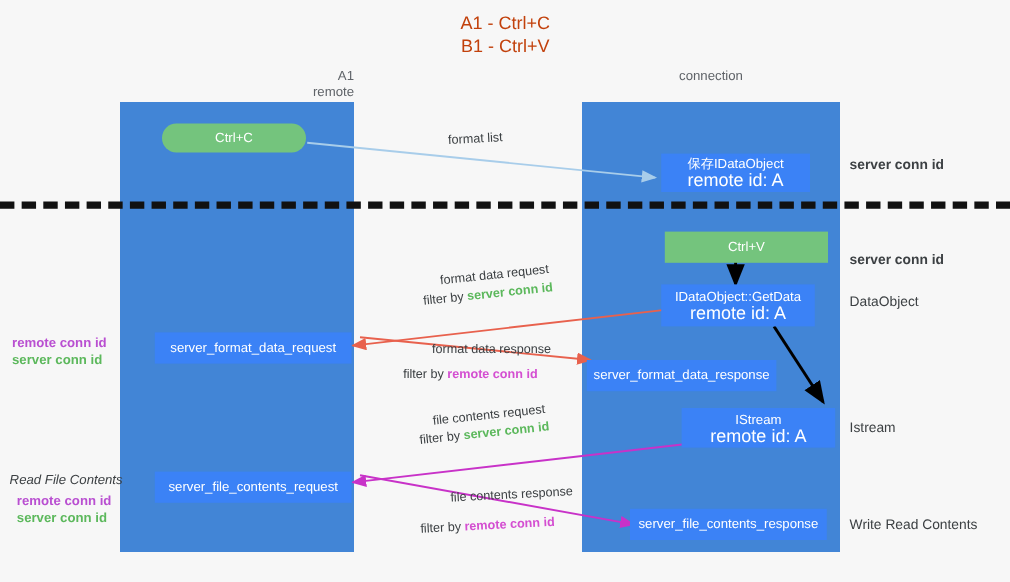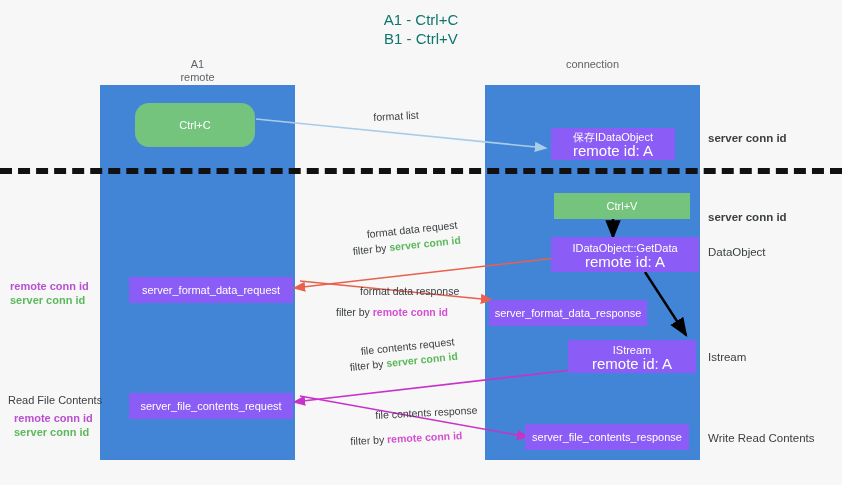--- a/index.html
+++ b/index.html
@@ -10,42 +10,42 @@
     font-family:"Liberation Sans","DejaVu Sans",sans-serif;
     color:#3c4043;
     position:relative;
     overflow:hidden;
   }
   .canvas{position:absolute;left:0;top:0;width:842px;height:485px;}
 
   
   .title{
     position:absolute;left:0;top:10px;width:842px;
-    text-align:center;font-size:15px;line-height:19px;color:#0f766e;
+    text-align:center;font-size:15px;line-height:19px;color:#c2410c;
   }
 
   
   .lane-head{
     position:absolute;text-align:center;font-size:11px;line-height:13px;color:#5f6368;
   }
 
   
   .lane{position:absolute;background:#4285d6;}
   #lane-a1{left:100px;top:85px;width:195px;height:375px;}
   #lane-b1{left:485px;top:85px;width:215px;height:375px;}
 
   
   .box{
     position:absolute;box-sizing:border-box;
     display:flex;flex-direction:column;align-items:center;justify-content:center;
     color:#ffffff;font-size:11px;line-height:13px;text-align:center;
     padding:2px 4px;
   }
   .box.green{background:#74c47d;}
-  .box.orange{background:#8b5cf6;}
+  .box.orange{background:#3b82f6;}
   .box .l2{font-size:15px;}
 
   
   .dashed{
     position:absolute;left:0;top:168px;width:842px;height:0;
     border-top:6px dashed #111111;
   }
 
   
   .side-label{position:absolute;font-size:11px;line-height:14px;}
@@ -67,21 +67,21 @@
 </head>
 <body>
 
 <div class="canvas">
 
   <div class="title">
     <div>A1 - Ctrl+C</div>
     <div>B1 - Ctrl+V</div>
   </div>
 
-  <div class="lane-head" style="left:100px;top:58px;width:195px;">
+  <div class="lane-head" style="left:100px;top:58px;width:195px;text-align:right;">
     <div>A1</div>
     <div>remote</div>
   </div>
   <div class="lane-head" style="left:485px;top:58px;width:215px;">
     <div>connection</div>
   </div>
 
   <div class="lane" id="lane-a1"></div>
   <div class="lane" id="lane-b1"></div>
 
@@ -111,42 +111,42 @@
 
     <line x1="300" y1="281" x2="492" y2="300" stroke="#e8614d" stroke-width="1.6" marker-end="url(#ah-red)"></line>
 
     <line x1="572" y1="370" x2="294" y2="402" stroke="#c832c8" stroke-width="1.6" marker-end="url(#ah-mag)"></line>
 
     <line x1="300" y1="396" x2="528" y2="437" stroke="#c832c8" stroke-width="1.6" marker-end="url(#ah-mag)"></line>
   </svg>
 
   <div class="dashed"></div>
 
-  <div class="box green" style="left:135px;top:103px;width:120px;height:44px;border-radius:14px;">
+  <div class="box green" style="left:135px;top:103px;width:120px;height:24px;border-radius:14px;">
     <div>Ctrl+C</div>
   </div>
 
   <div class="box orange" style="left:129px;top:277px;width:164px;height:26px;">
     <div>server_format_data_request</div>
   </div>
 
   <div class="box orange" style="left:129px;top:393px;width:164px;height:26px;">
     <div>server_file_contents_request</div>
   </div>
 
   <div class="box orange" style="left:551px;top:128px;width:124px;height:32px;">
     <div>保存IDataObject</div>
     <div class="l2">remote id: A</div>
   </div>
 
   <div class="box green" style="left:554px;top:193px;width:136px;height:26px;text-align:center;">
     <div>Ctrl+V</div>
   </div>
 
-  <div class="box orange" style="left:551px;top:237px;width:148px;height:35px;">
+  <div class="box orange" style="left:551px;top:237px;width:128px;height:35px;">
     <div>IDataObject::GetData</div>
     <div class="l2">remote id: A</div>
   </div>
 
   <div class="box orange" style="left:568px;top:340px;width:128px;height:33px;">
     <div>IStream</div>
     <div class="l2">remote id: A</div>
   </div>
 
   <div class="box orange" style="left:489px;top:300px;width:158px;height:26px;">
@@ -181,17 +181,17 @@
 
   <div class="right-label green-t" style="left:708px;top:131px;">server conn id</div>
   <div class="right-label green-t" style="left:708px;top:210px;">server conn id</div>
   <div class="right-label" style="left:708px;top:245px;">DataObject</div>
   <div class="right-label" style="left:708px;top:350px;">Istream</div>
   <div class="right-label" style="left:708px;top:431px;">Write Read Contents</div>
 
   <div class="side-label magenta-t" style="left:10px;top:279px;">remote conn id</div>
   <div class="side-label green-t" style="left:10px;top:293px;">server conn id</div>
 
-  <div class="side-label plain-t" style="left:8px;top:393px;">Read File Contents</div>
+  <div class="side-label plain-t" style="left:8px;top:393px;font-style:italic;">Read File Contents</div>
   <div class="side-label magenta-t" style="left:14px;top:411px;">remote conn id</div>
   <div class="side-label green-t" style="left:14px;top:425px;">server conn id</div>
 
 </div>
 
 </body></html>

